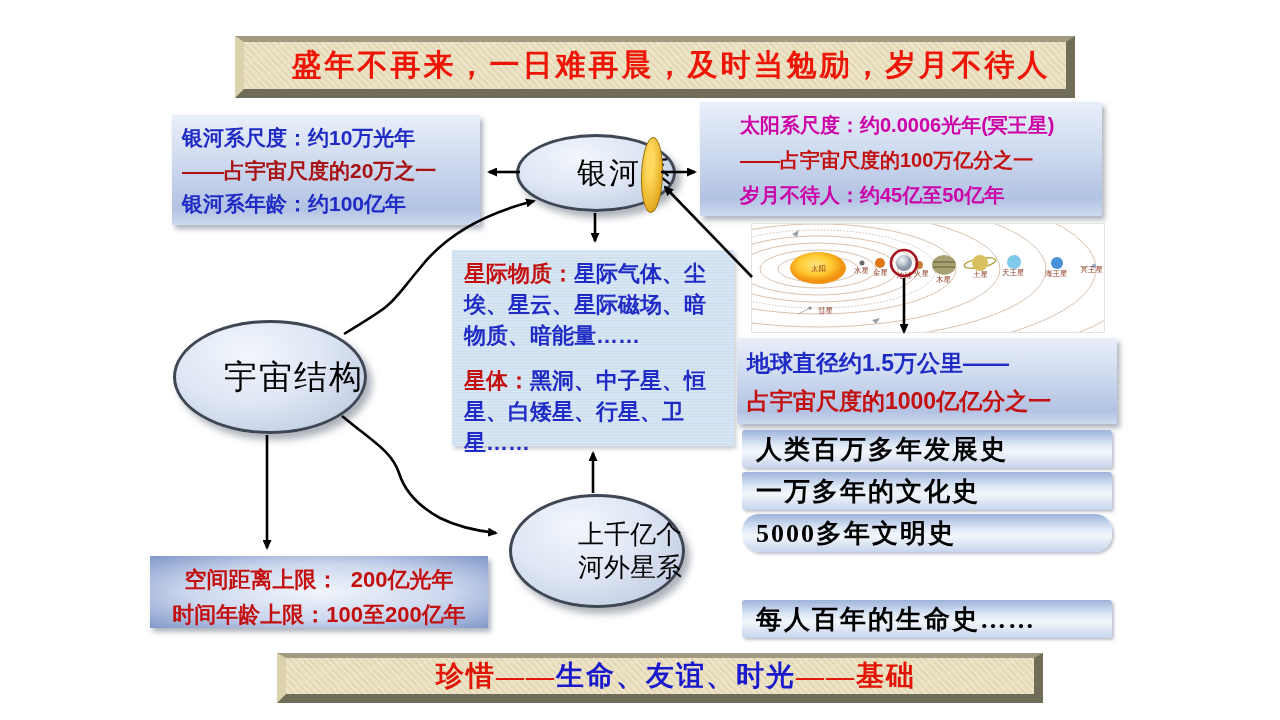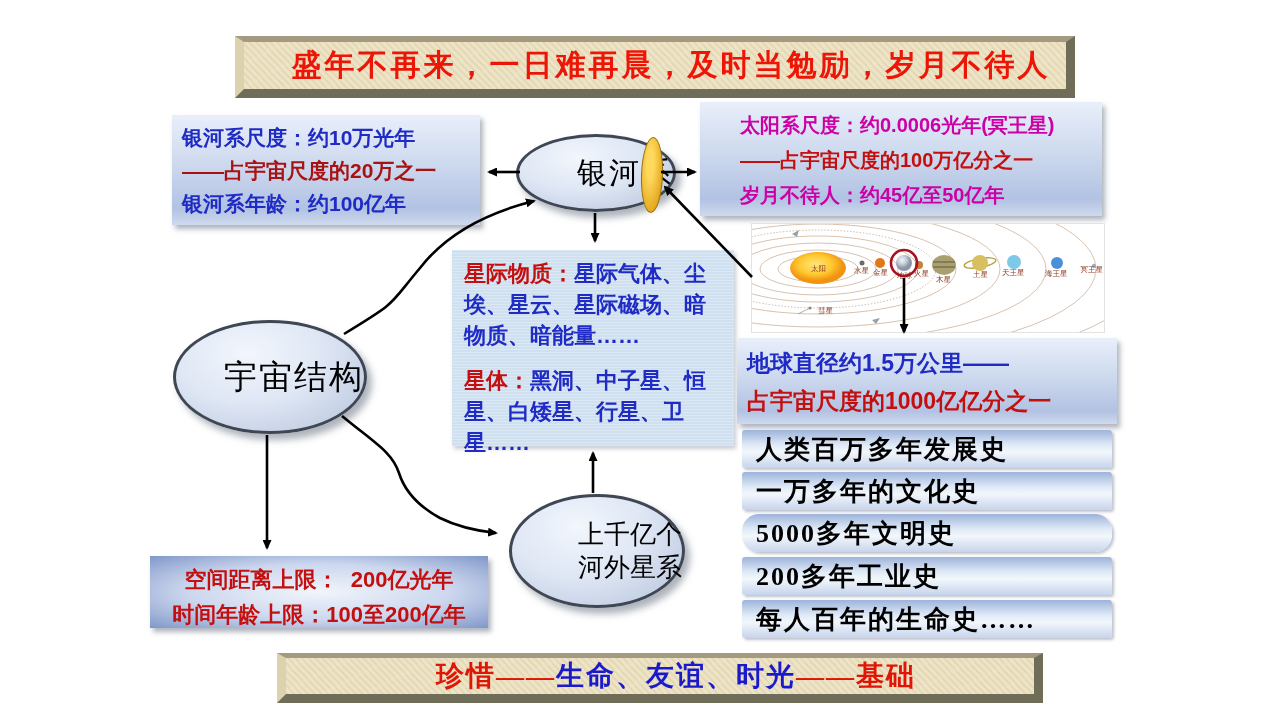--- a/index.html
+++ b/index.html
@@ -191,21 +191,20 @@
   </div>
 
   <div id="earth-box" class="ibox">
     <div class="ln t-blue">地球直径约1.5万公里——</div>
     <div class="ln t-red">占宇宙尺度的1000亿亿分之一</div>
   </div>
 
   <div class="hbar" style="top:430px;">人类百万多年发展史</div>
   <div class="hbar" style="top:472px;">一万多年的文化史</div>
   <div class="hbar" style="top:514px;border-radius:17px;">5000多年文明史</div>
-  <div class="hbar" style="top:557px;">200多年工业史</div>
   <div class="hbar" style="top:600px;">每人百年的生命史……</div>
 
   <div id="limits-box" class="ibox">
     <div class="ln t-red">空间距离上限：  200亿光年</div>
     <div class="ln t-red">时间年龄上限：100至200亿年</div>
   </div>
 
   <div id="banner-bottom" class="banner">
     <span><span class="r">珍惜——</span><span class="b">生命、友谊、时光</span><span class="r">——基础</span></span>
   </div>

